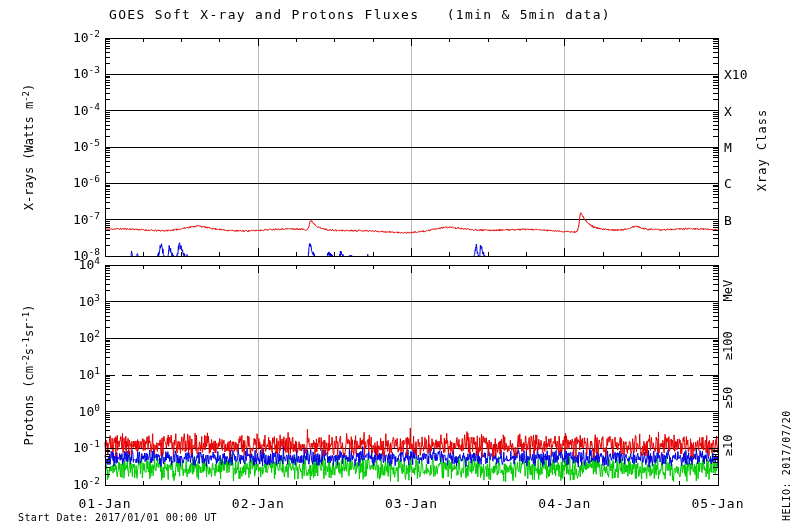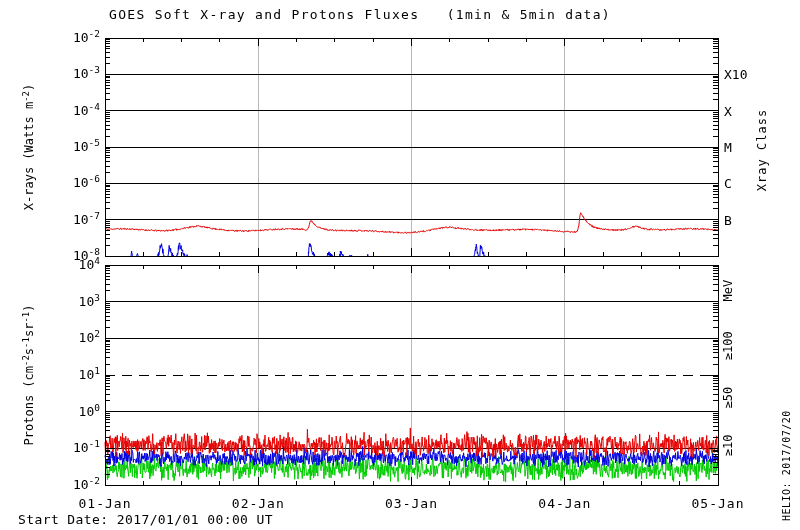--- a/index.html
+++ b/index.html
@@ -1,20 +1,20 @@
 <!DOCTYPE html>
 <html><head>
 <meta charset="utf-8">
 <style>
   html,body{margin:0;padding:0;background:#fff;}
   #screen{position:relative;width:800px;height:530px;background:#ffffff;overflow:hidden;
           font-family:"DejaVu Sans Mono","Liberation Mono",monospace;color:#000;}
   .title{position:absolute;left:0;top:7px;width:720px;text-align:center;
          font-size:13px;letter-spacing:1.3px;white-space:pre;}
-  .footer{position:absolute;left:18px;top:512px;font-size:13px;letter-spacing:0.4px;white-space:pre;}
+  .footer{position:absolute;left:18px;top:512px;font-size:10px;letter-spacing:0.4px;white-space:pre;}
   svg{position:absolute;left:0;top:0;}
   svg text{font-family:"DejaVu Sans Mono","Liberation Mono",monospace;fill:#000;}
   .t12{font-size:12px;letter-spacing:1px;}
   .t10{font-size:10px;letter-spacing:0.5px;}
   .xlab{font-size:13px;letter-spacing:1px;}
 </style>
 </head>
 <body>
 
 <div id="screen">

